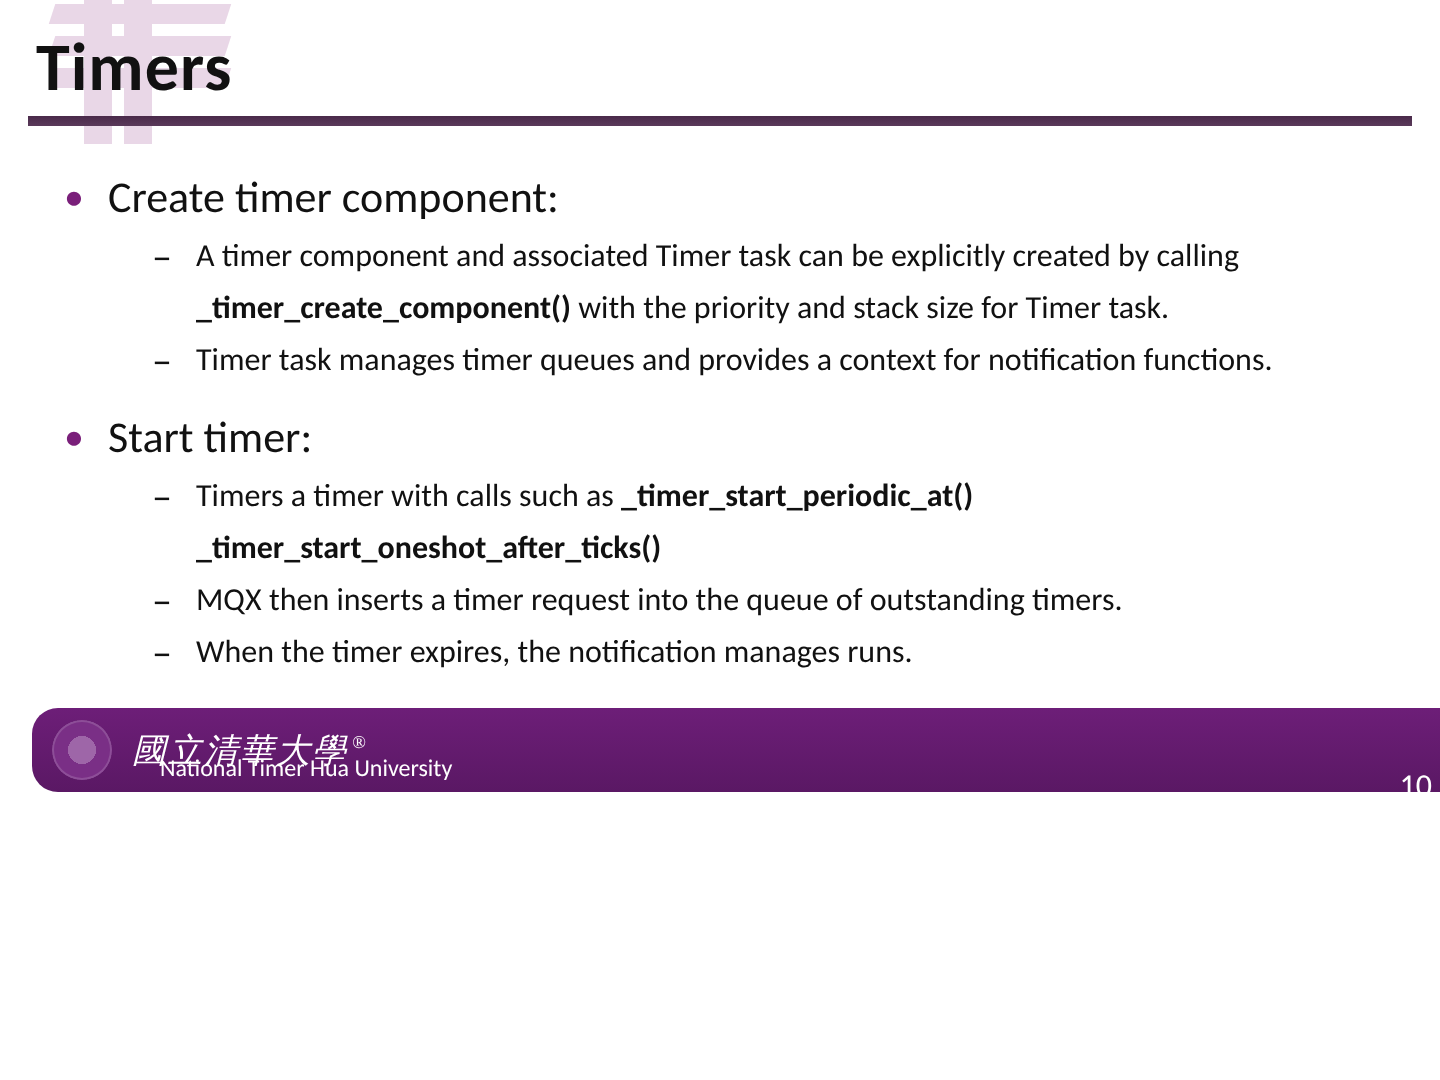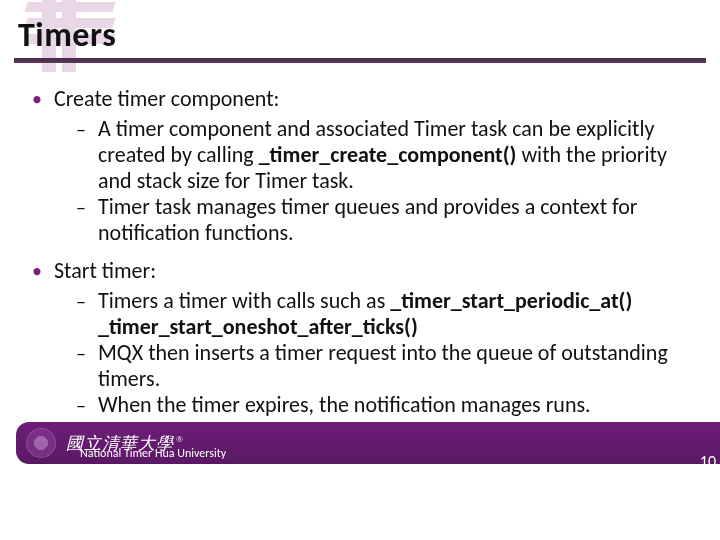--- a/index.html
+++ b/index.html
@@ -1,34 +1,34 @@
 <!DOCTYPE html>
 <html><head>
 <meta charset="utf-8">
 <style>
   * { margin: 0; padding: 0; box-sizing: border-box; }
   html, body { width: 720px; height: 540px; overflow: hidden; font-family: Calibri, "Segoe UI", Arial, sans-serif; background: #fff; position: relative; }
-  .slide { width: 720px; height: 464px; position: relative; }
+  .slide { width: 720px; height: 396px; position: relative; }
   .bg-logo { position: absolute; top: -6px; left: 18px; width: 100px; height: 78px; opacity: 0.55; }
   .bg-logo .bar { position: absolute; background: #d8b7d4; }
   .bg-logo .v1 { left: 24px; top: 0; width: 14px; height: 78px; }
   .bg-logo .v2 { left: 44px; top: 0; width: 14px; height: 78px; }
   .bg-logo .h1 { left: 8px; top: 8px; width: 88px; height: 10px; transform: skewX(-18deg); }
   .bg-logo .h2 { left: 8px; top: 24px; width: 88px; height: 10px; transform: skewX(-18deg); }
   .bg-logo .h3 { left: 8px; top: 40px; width: 88px; height: 10px; transform: skewX(-18deg); }
   .title { position: absolute; left: 18px; top: 14px; font-size: 34px; font-weight: 700; color: #111; letter-spacing: 0.5px; }
   .rule { position: absolute; left: 14px; top: 58px; width: 692px; height: 5px; background: linear-gradient(#4a2a4a, #5a3a5a); }
   .body { position: absolute; left: 32px; top: 78px; width: 656px; color: #111; }
   .lvl1 { display: flex; margin-top: 6px; }
   .lvl1 .bullet { color: #7a1f7a; font-size: 20px; line-height: 30px; width: 22px; flex: 0 0 22px; }
   .lvl1 .txt { font-size: 22px; line-height: 30px; }
   .lvl2group { margin-left: 44px; margin-top: 2px; }
   .lvl2 { display: flex; margin-top: 0; }
   .lvl2 .dash { width: 22px; flex: 0 0 22px; font-size: 20px; line-height: 26px; color: #111; }
-  .lvl2 .txt { font-size: 22px; line-height: 26px; }
+  .lvl2 .txt { font-size: 16px; line-height: 26px; }
   .footer { position: absolute; left: 16px; bottom: 0; width: 720px; height: 42px; background: linear-gradient(#6d1e78, #5a1864); color: #fff; display: flex; align-items: center; border-radius: 13px; }
   .footer .seal { width: 30px; height: 30px; margin-left: 10px; border-radius: 50%; background: radial-gradient(circle at 50% 50%, #9e66a8 0 7px, #7a2f86 7px 15px, #5a1864 15px); box-shadow: 0 0 0 1px rgba(255,255,255,0.15) inset; }
   .footer .calli { margin-left: 10px; font-family: "Kaiti SC","STKaiti","DFKai-SB","KaiTi",serif; font-size: 17px; letter-spacing: 1px; font-style: italic; }
   .footer .sup { font-size: 9px; vertical-align: super; margin-left: 2px; }
   .footer .uni { position: absolute; left: 64px; bottom: 4px; font-size: 12px; }
   .footer .pg { position: absolute; right: 20px; font-size: 16px; margin-top: 36px; }
   .b { font-weight: 700; }
 </style>
 </head>
 <body>

